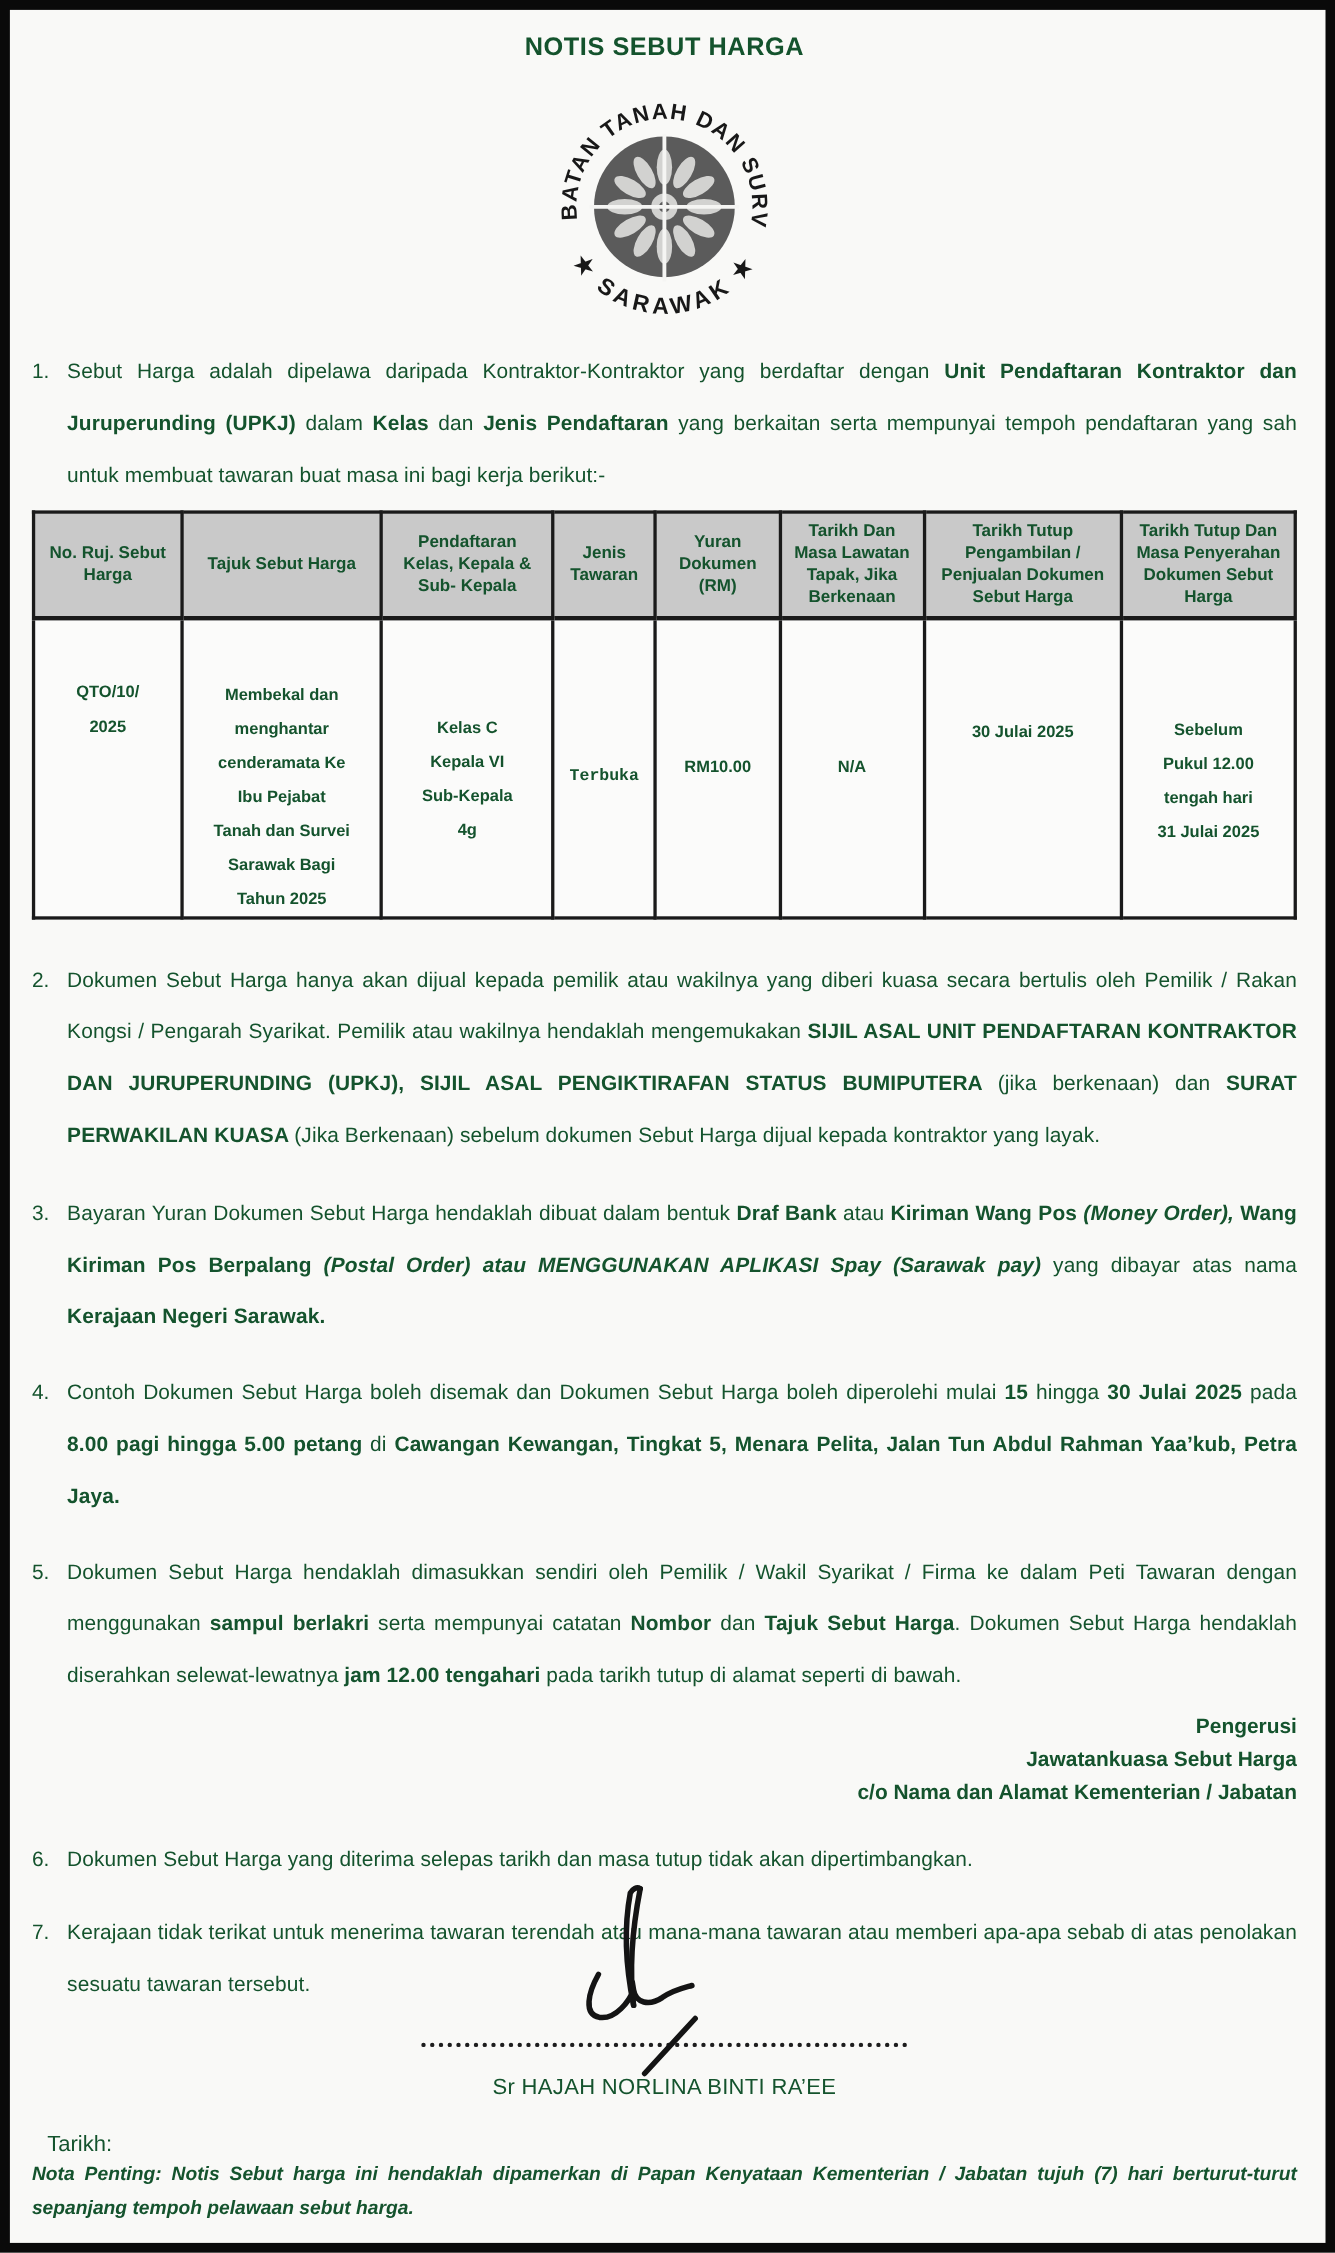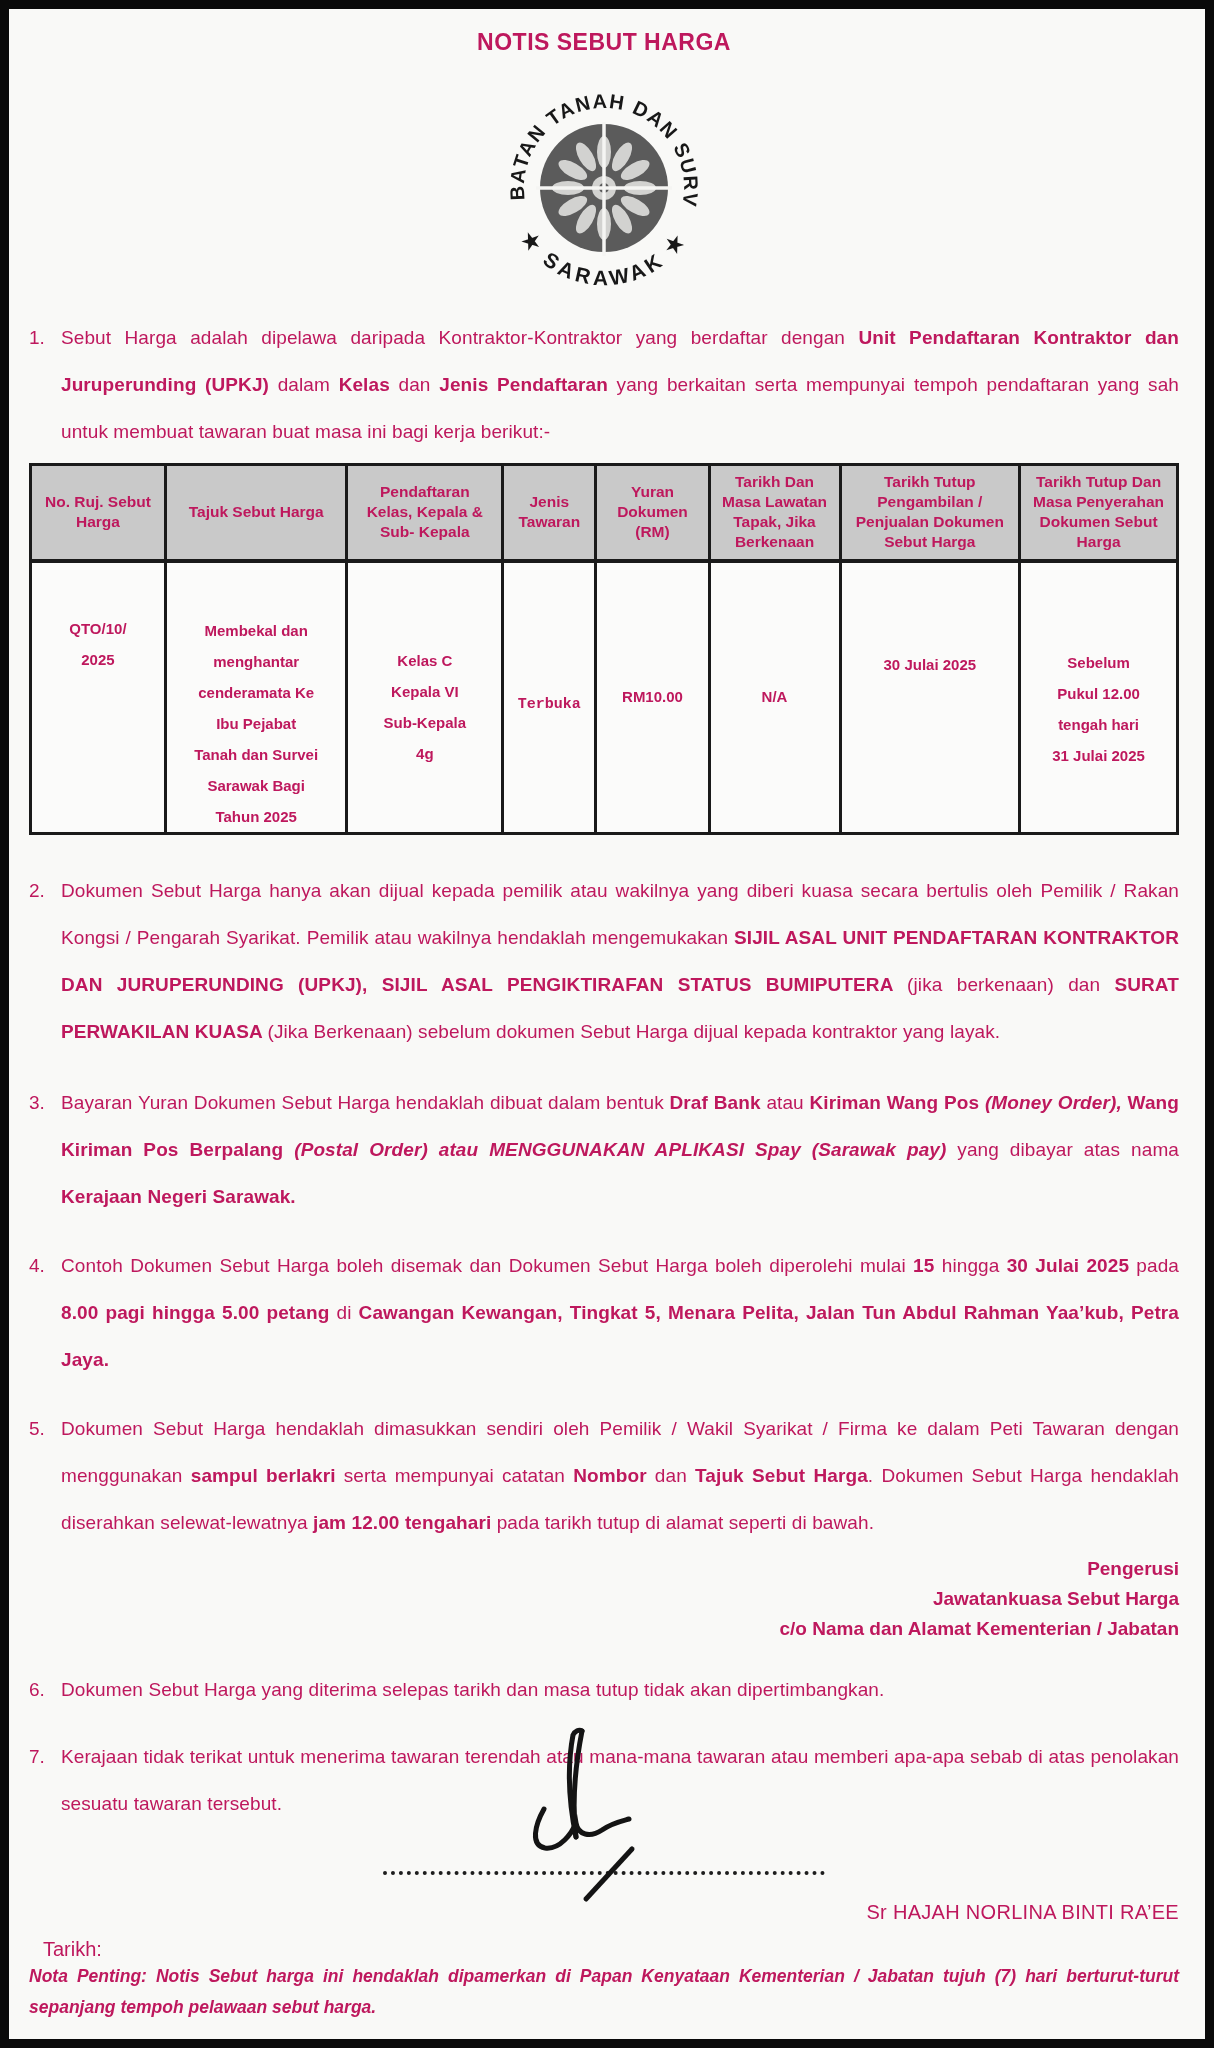--- a/index.html
+++ b/index.html
@@ -3,21 +3,21 @@
 <meta charset="utf-8">
 <style>
   * { margin:0; padding:0; box-sizing:border-box; }
   html,body { background:#777; }
   .page {
     position:relative;
     width:1214px; height:2048px;
     background:#f9f9f7;
     border:9px solid #0a0a0a;
     font-family:"Liberation Sans", sans-serif;
-    color:#be185d;
+    color:#14532d;
     padding:14px 26px 14px 20px;
     display:flex; flex-direction:column;
     overflow:hidden;
   }
   .doc-title {
     text-align:center; font-size:23px; font-weight:700;
     letter-spacing:.5px; margin-top:6px;
   }
   .seal-wrap { width:252px; margin:12px auto 0 auto; }
   .para { display:flex; align-items:flex-start; }
@@ -61,23 +61,23 @@
   .sig-area { position:relative; height:92px; }
   .squiggle {
     position:absolute; left:50%; bottom:-42px;
     transform:translateX(-62%); z-index:2;
   }
   .dotted-line {
     width:442px; margin:0 auto;
     border-bottom:4px dotted #1d1d1d; height:0;
   }
   .sig-name {
-    margin-top:26px; text-align:right; font-size:20px; letter-spacing:.3px;
-  }
-  .tarikh-row { margin-top:14px; padding-left:14px; font-size:20px; }
+    margin-top:26px; text-align:center; font-size:20px; letter-spacing:.3px;
+  }
+  .tarikh-row { margin-top:28px; padding-left:14px; font-size:20px; }
   .nota {
     margin-top:auto; font-size:17.5px; line-height:31px;
     text-align:justify; padding-bottom:2px;
   }
   .seal-text { fill:#181818; font-family:"Liberation Sans",sans-serif; font-weight:700; }
 </style>
 </head>
 <body>
 
 <div class="page">

